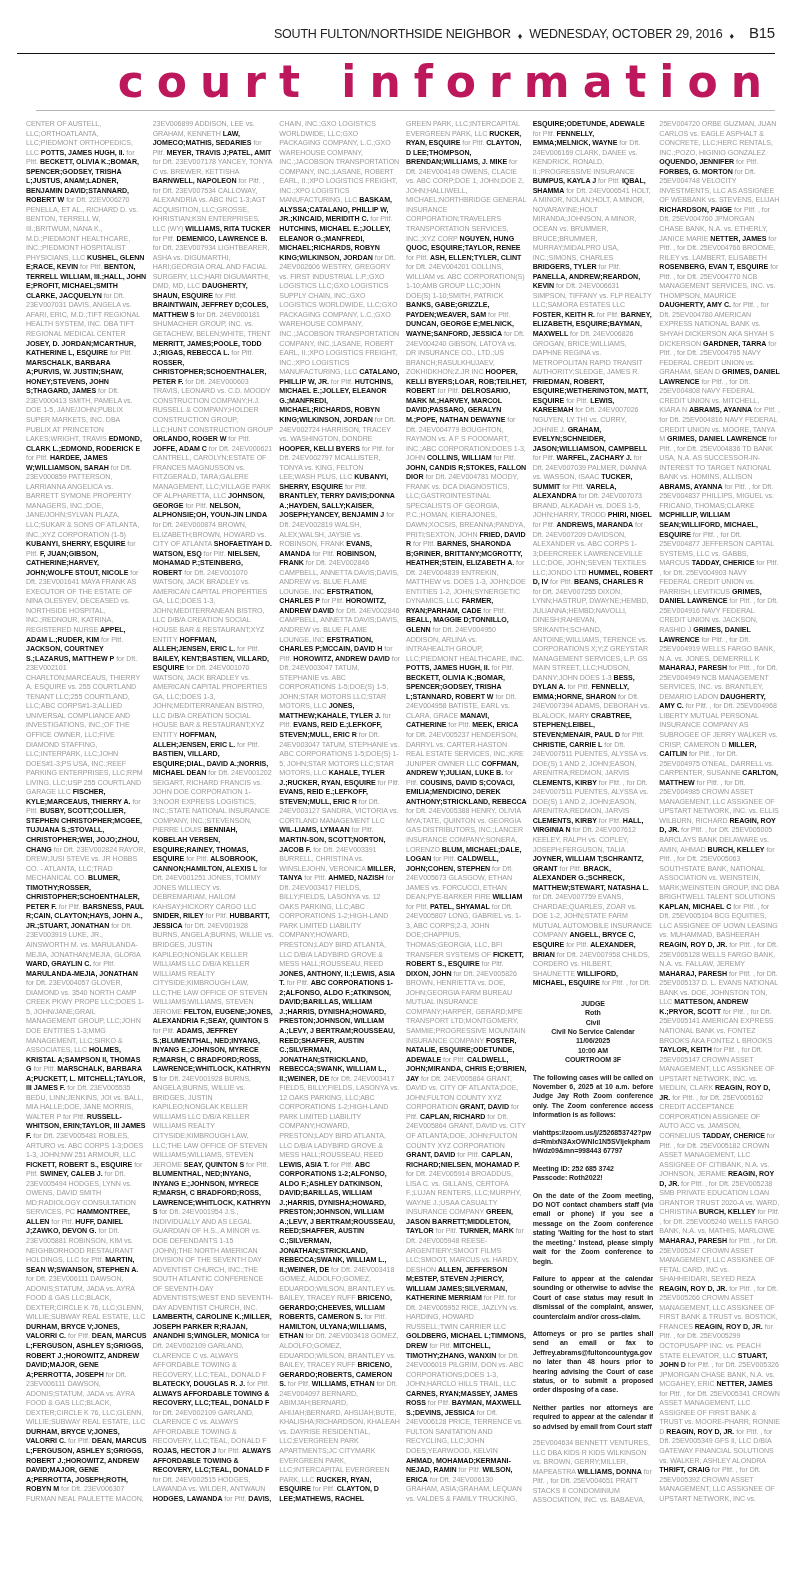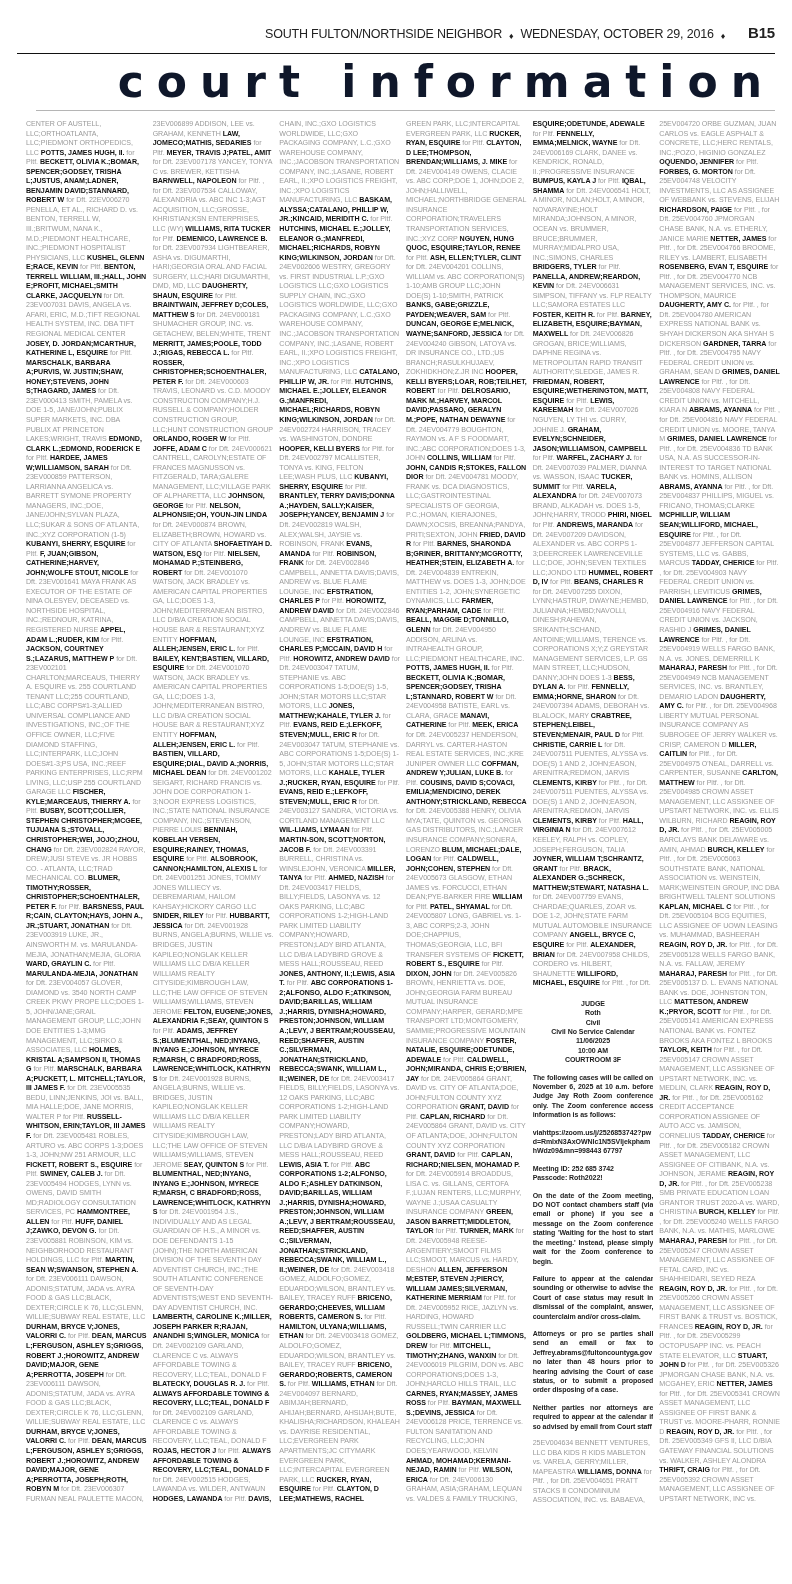--- a/index.html
+++ b/index.html
@@ -2,23 +2,23 @@
 <html><head>
 <meta charset="utf-8">
 <style>
   * { box-sizing: border-box; margin: 0; padding: 0; }
   html, body { width: 792px; height: 1584px; background: #ffffff; overflow: hidden; }
   body { font-family: "Liberation Sans", sans-serif; color: #111; position: relative; }
   .masthead { position: absolute; left: 17px; right: 17px; top: 30px; height: 24px; border-bottom: 1.5px solid #111;
     display: flex; justify-content: flex-end; align-items: flex-end; padding-bottom: 12px;
     font-family: "Liberation Sans", sans-serif; font-size: 12.5px; letter-spacing: -0.2px; color: #222; }
   .masthead .sep { margin: 0 7px; font-size: 9px; }
-  .masthead .page { font-weight: bold; font-size: 15px; margin-left: 16px; }
+  .masthead .page { font-weight: normal; font-size: 15px; margin-left: 8px; }
   .title { position: absolute; right: 17px; top: 60px; font-family: "DejaVu Sans", sans-serif; font-weight: bold;
-    font-size: 44px; letter-spacing: 13px; color: #0f172a; line-height: 1; }
+    font-size: 44px; letter-spacing: 13px; color: #be185d; line-height: 1; }
   .title-rule { position: absolute; left: 36px; right: 17px; top: 110px; border-top: 1px solid #b5b5b5; }
   .columns { position: absolute; left: 26px; right: 12px; top: 120px; bottom: 80px; display: grid;
     grid-template-columns: repeat(6, 1fr); column-gap: 6px; }
   .col { font-size: 7.1px; line-height: 9.55px; overflow: hidden; text-align: left; word-break: break-word; letter-spacing: -0.05px; }
   .seg-n { color: #9a9a9a; font-weight: normal; }
   .seg-b { color: #111; font-weight: bold; }
   .notice { font-family: "Liberation Sans", sans-serif; color: #222; margin: 10px 0 8px; font-size: 7px; line-height: 9.4px; }
   .notice .center { text-align: center; font-weight: bold; }
   .notice p { font-weight: bold; text-align: justify; margin-top: 8px; }
   .notice .mono { word-break: break-all; font-weight: bold; margin-top: 8px; }
@@ -57,15 +57,15 @@
     <div class="mono">viahttps://zoom.us/j/2526853742?pwd=RmlxN3AxOWNlc1N5SVljekphamhWdz09&amp;mn=998443 67797</div>
     <div class="mono">
       <div>Meeting ID: 252 685 3742</div>
       <div>Passcode: Roth2022!</div>
     </div>
     <p>On the date of the Zoom meeting, DO NOT contact chambers staff (via email or phone) if you see a message on the Zoom conference stating 'Waiting for the host to start the meeting.' Instead, please simply wait for the Zoom conference to begin.</p>
     <p>Failure to appear at the calendar sounding or otherwise to advise the Court of case status may result in dismissal of the complaint, answer, counterclaim and/or cross-claim.</p>
     <p>Attorneys or pro se parties shall send an email or fax to Jeffrey.abrams@fultoncountyga.gov no later than 48 hours prior to hearing advising the Court of case status, or to submit a proposed order disposing of a case.</p>
     <p>Neither parties nor attorneys are required to appear at the calendar if so advised by email from Court staff</p>
   </div>
-<span class="seg-n">25EV004634 BENNETT VENTURES, LLC DBA KIDS R KIDS MABLETON vs. VARELA, GERRY;MILLER, MAPEASTRA </span><span class="seg-b">WILLIAMS, DONNA</span><span class="seg-n"> for Pltf. , for Dft. </span><span class="seg-n">25EV004651 PRATT STACKS II CONDOMINIUM ASSOCIATION, INC. vs. BABAEVA, SHAHLA </span></div>
+<span class="seg-n">25EV004634 BENNETT VENTURES, LLC DBA KIDS R KIDS WILKINSON vs. BROWN, GERRY;MILLER, MAPEASTRA </span><span class="seg-b">WILLIAMS, DONNA</span><span class="seg-n"> for Pltf. , for Dft. </span><span class="seg-n">25EV004651 PRATT STACKS II CONDOMINIUM ASSOCIATION, INC. vs. BABAEVA, SHAHLA </span></div>
   <div class="col"><span class="seg-n">25EV004720 ORBE GUZMAN, JUAN CARLOS vs. EAGLE ASPHALT &amp; CONCRETE, LLC;HERC RENTALS, INC.;POZO, HIGINIO GONZALEZ </span><span class="seg-b">OQUENDO, JENNIFER</span><span class="seg-n"> for Pltf. </span><span class="seg-b">FORBES, G. MORTON</span><span class="seg-n"> for Dft. </span><span class="seg-n">25EV004748 VELOCITY INVESTMENTS, LLC AS ASSIGNEE OF WEBBANK vs. STEVENS, ELIJAH </span><span class="seg-b">RICHARDSON, PAIGE</span><span class="seg-n"> for Pltf. , for Dft. </span><span class="seg-n">25EV004760 JPMORGAN CHASE BANK, N.A. vs. ETHERLY, JANICE MARIE </span><span class="seg-b">NETTER, JAMES</span><span class="seg-n"> for Pltf. , for Dft. </span><span class="seg-n">25EV004766 BROOME, RILEY vs. LAMBERT, ELISABETH </span><span class="seg-b">ROSENBERG, EVAN T, ESQUIRE</span><span class="seg-n"> for Pltf. , for Dft. </span><span class="seg-n">25EV004770 NCB MANAGEMENT SERVICES, INC. vs. THOMPSON, MAURICE </span><span class="seg-b">DAUGHERTY, AMY C.</span><span class="seg-n"> for Pltf. , for Dft. </span><span class="seg-n">25EV004780 AMERICAN EXPRESS NATIONAL BANK vs. SHYAH DICKERSON AKA SHYAH S DICKERSON </span><span class="seg-b">GARDNER, TARRA</span><span class="seg-n"> for Pltf. , for Dft. </span><span class="seg-n">25EV004795 NAVY FEDERAL CREDIT UNION vs. GRAHAM, SEAN D </span><span class="seg-b">GRIMES, DANIEL LAWRENCE</span><span class="seg-n"> for Pltf. , for Dft. </span><span class="seg-n">25EV004808 NAVY FEDERAL CREDIT UNION vs. MITCHELL, KIARA N </span><span class="seg-b">ABRAMS, AYANNA</span><span class="seg-n"> for Pltf. , for Dft. </span><span class="seg-n">25EV004816 NAVY FEDERAL CREDIT UNION vs. MOORE, TANYA M </span><span class="seg-b">GRIMES, DANIEL LAWRENCE</span><span class="seg-n"> for Pltf. , for Dft. </span><span class="seg-n">25EV004836 TD BANK USA, N.A. AS SUCCESSOR-IN-INTEREST TO TARGET NATIONAL BANK vs. HOMINS, ALLISON </span><span class="seg-b">ABRAMS, AYANNA</span><span class="seg-n"> for Pltf. , for Dft. </span><span class="seg-n">25EV004837 PHILLIPS, MIGUEL vs. FRICANO, THOMAS;CLARKE </span><span class="seg-b">MCPHILLIP, WILLIAM SEAN;WILLIFORD, MICHAEL, ESQUIRE</span><span class="seg-n"> for Pltf. , for Dft. </span><span class="seg-n">25EV004877 JEFFERSON CAPITAL SYSTEMS, LLC vs. GABBS, MARCUS </span><span class="seg-b">TADDAY, CHERICE</span><span class="seg-n"> for Pltf. , for Dft. </span><span class="seg-n">25EV004903 NAVY FEDERAL CREDIT UNION vs. PARRISH, LEVITICUS </span><span class="seg-b">GRIMES, DANIEL LAWRENCE</span><span class="seg-n"> for Pltf. , for Dft. </span><span class="seg-n">25EV004916 NAVY FEDERAL CREDIT UNION vs. JACKSON, RASHID J </span><span class="seg-b">GRIMES, DANIEL LAWRENCE</span><span class="seg-n"> for Pltf. , for Dft. </span><span class="seg-n">25EV004919 WELLS FARGO BANK, N.A. vs. JONES, DEMERRILL K </span><span class="seg-b">MAHARAJ, PARESH</span><span class="seg-n"> for Pltf. , for Dft. </span><span class="seg-n">25EV004949 NCB MANAGEMENT SERVICES, INC. vs. BRANTLEY, DEMARIO LADON </span><span class="seg-b">DAUGHERTY, AMY C.</span><span class="seg-n"> for Pltf. , for Dft. </span><span class="seg-n">25EV004968 LIBERTY MUTUAL PERSONAL INSURANCE COMPANY AS SUBROGEE OF JERRY WALKER vs. CRISP, CAMERON D </span><span class="seg-b">MILLER, CAITLIN</span><span class="seg-n"> for Pltf. , for Dft. </span><span class="seg-n">25EV004975 O'NEAL, DARRELL vs. CARPENTER, SUSANNE </span><span class="seg-b">CARLTON, MATTHEW</span><span class="seg-n"> for Pltf. , for Dft. </span><span class="seg-n">25EV004985 CROWN ASSET MANAGEMENT, LLC ASSIGNEE OF UPSTART NETWORK, INC. vs. ELLIS WILBURN, RICHARD </span><span class="seg-b">REAGIN, ROY D, JR.</span><span class="seg-n"> for Pltf. , for Dft. </span><span class="seg-n">25EV005005 BARCLAYS BANK DELAWARE vs. AMIN, AHMAD </span><span class="seg-b">BURCH, KELLEY</span><span class="seg-n"> for Pltf. , for Dft. </span><span class="seg-n">25EV005063 SOUTHSTATE BANK, NATIONAL ASSOCIATION vs. WEINSTEIN, MARK;WEINSTEIN GROUP, INC DBA BRIGHTWELL TALENT SOLUTIONS </span><span class="seg-b">KAPLAN, MICHAEL C</span><span class="seg-n"> for Pltf. , for Dft. </span><span class="seg-n">25EV005104 BCG EQUITIES, LLC ASSIGNEE OF UOWN LEASING vs. MUHAMMAD, BASHEERAH </span><span class="seg-b">REAGIN, ROY D, JR.</span><span class="seg-n"> for Pltf. , for Dft. </span><span class="seg-n">25EV005128 WELLS FARGO BANK, N.A. vs. FALLAW, JEREMY </span><span class="seg-b">MAHARAJ, PARESH</span><span class="seg-n"> for Pltf. , for Dft. </span><span class="seg-n">25EV005137 D. L. EVANS NATIONAL BANK vs. DOE, JOHNSTON TON, LLC </span><span class="seg-b">MATTESON, ANDREW K.;PRYOR, SCOTT</span><span class="seg-n"> for Pltf. , for Dft. </span><span class="seg-n">25EV005141 AMERICAN EXPRESS NATIONAL BANK vs. FONTEZ BROOKS AKA FONTEZ L BROOKS </span><span class="seg-b">TAYLOR, KEITH</span><span class="seg-n"> for Pltf. , for Dft. </span><span class="seg-n">25EV005147 CROWN ASSET MANAGEMENT, LLC ASSIGNEE OF UPSTART NETWORK, INC. vs. MEDLIN, CLARK </span><span class="seg-b">REAGIN, ROY D, JR.</span><span class="seg-n"> for Pltf. , for Dft. </span><span class="seg-n">25EV005162 CREDIT ACCEPTANCE CORPORATION ASSIGNEE OF AUTO ACC vs. JAMISON, CORNELIUS </span><span class="seg-b">TADDAY, CHERICE</span><span class="seg-n"> for Pltf. , for Dft. </span><span class="seg-n">25EV005182 CROWN ASSET MANAGEMENT, LLC ASSIGNEE OF CITIBANK, N.A. vs. JOHNSON, JERAME </span><span class="seg-b">REAGIN, ROY D, JR.</span><span class="seg-n"> for Pltf. , for Dft. </span><span class="seg-n">25EV005238 SMB PRIVATE EDUCATION LOAN GRANTOR TRUST 2020-A vs. WARD, CHRISTINA </span><span class="seg-b">BURCH, KELLEY</span><span class="seg-n"> for Pltf. , for Dft. </span><span class="seg-n">25EV005240 WELLS FARGO BANK, N.A. vs. MATHIS, MARLOWE </span><span class="seg-b">MAHARAJ, PARESH</span><span class="seg-n"> for Pltf. , for Dft. </span><span class="seg-n">25EV005247 CROWN ASSET MANAGEMENT, LLC ASSIGNEE OF FETAL CARD, INC vs. SHAHHEIDARI, SEYED REZA </span><span class="seg-b">REAGIN, ROY D, JR.</span><span class="seg-n"> for Pltf. , for Dft. </span><span class="seg-n">25EV005266 CROWN ASSET MANAGEMENT, LLC ASSIGNEE OF FIRST BANK &amp; TRUST vs. BOSTICK, FRANCES </span><span class="seg-b">REAGIN, ROY D, JR.</span><span class="seg-n"> for Pltf. , for Dft. </span><span class="seg-n">25EV005299 OCTOPUSAPP INC. vs. PEACH STATE ELEVATOR, LLC </span><span class="seg-b">STUART, JOHN D</span><span class="seg-n"> for Pltf. , for Dft. </span><span class="seg-n">25EV005326 JPMORGAN CHASE BANK, N.A. vs. MCGAHEY, ERIC </span><span class="seg-b">NETTER, JAMES</span><span class="seg-n"> for Pltf. , for Dft. </span><span class="seg-n">25EV005341 CROWN ASSET MANAGEMENT, LLC ASSIGNEE OF FIRST BANK &amp; TRUST vs. MOORE-PHARR, RONNIE D </span><span class="seg-b">REAGIN, ROY D, JR.</span><span class="seg-n"> for Pltf. , for Dft. </span><span class="seg-n">25EV005349 GFS II, LLC D/BIA GATEWAY FINANCIAL SOLUTIONS vs. WALKER, ASHLEY ALONDRA </span><span class="seg-b">THRIFT, CRAIG</span><span class="seg-n"> for Pltf. , for Dft. </span><span class="seg-n">25EV005392 CROWN ASSET MANAGEMENT, LLC ASSIGNEE OF UPSTART NETWORK, INC vs. FLORES, HAROLD </span></div>
 </div>
 
 </body></html>

